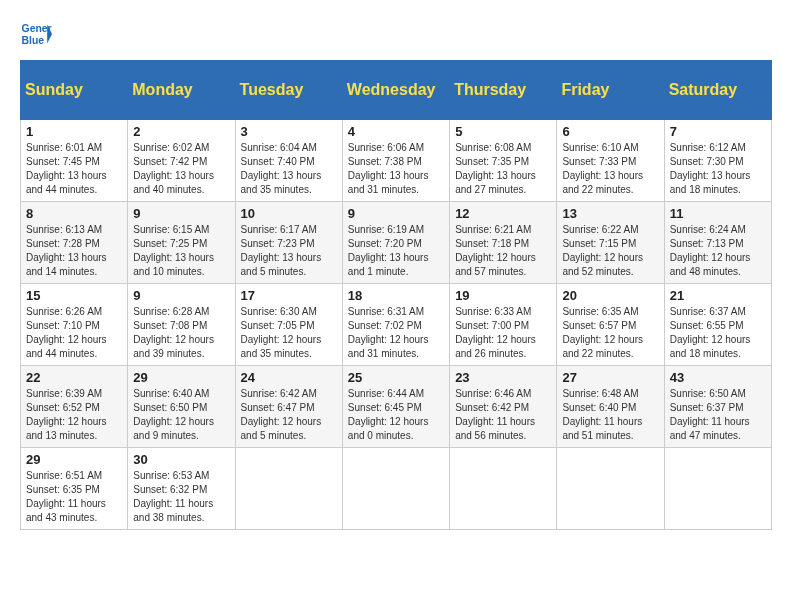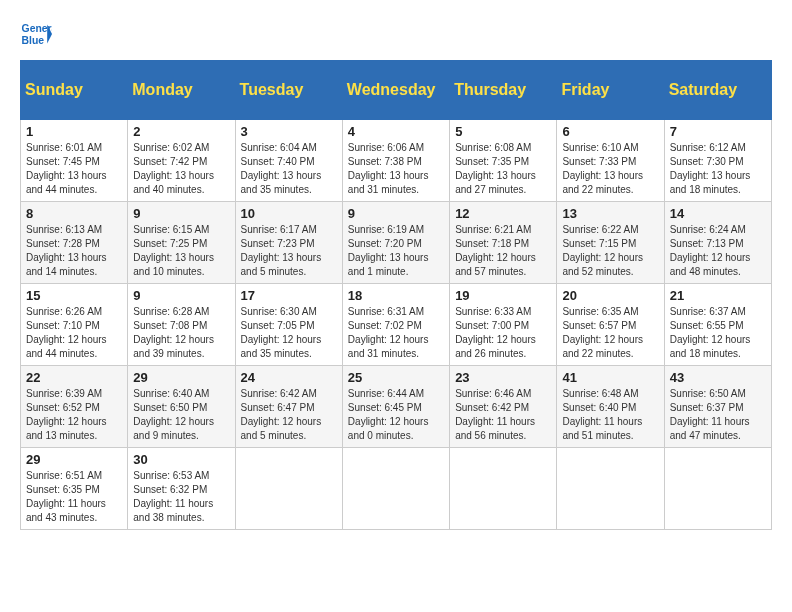--- a/index.html
+++ b/index.html
@@ -182,21 +182,21 @@
           </td>
           <td>
             <span class="day-num">12</span>
             <div class="day-detail">Sunrise: 6:21 AM<br>Sunset: 7:18 PM<br>Daylight: 12 hours<br>and 57 minutes.</div>
           </td>
           <td>
             <span class="day-num">13</span>
             <div class="day-detail">Sunrise: 6:22 AM<br>Sunset: 7:15 PM<br>Daylight: 12 hours<br>and 52 minutes.</div>
           </td>
           <td>
-            <span class="day-num">14</span>
+            <span class="day-num">11</span>
             <div class="day-detail">Sunrise: 6:24 AM<br>Sunset: 7:13 PM<br>Daylight: 12 hours<br>and 48 minutes.</div>
           </td>
         </tr>
         <tr>
           <td>
             <span class="day-num">15</span>
             <div class="day-detail">Sunrise: 6:26 AM<br>Sunset: 7:10 PM<br>Daylight: 12 hours<br>and 44 minutes.</div>
           </td>
           <td>
             <span class="day-num">9</span>
@@ -238,21 +238,21 @@
           </td>
           <td>
             <span class="day-num">25</span>
             <div class="day-detail">Sunrise: 6:44 AM<br>Sunset: 6:45 PM<br>Daylight: 12 hours<br>and 0 minutes.</div>
           </td>
           <td>
             <span class="day-num">23</span>
             <div class="day-detail">Sunrise: 6:46 AM<br>Sunset: 6:42 PM<br>Daylight: 11 hours<br>and 56 minutes.</div>
           </td>
           <td>
-            <span class="day-num">41</span>
+            <span class="day-num">27</span>
             <div class="day-detail">Sunrise: 6:48 AM<br>Sunset: 6:40 PM<br>Daylight: 11 hours<br>and 51 minutes.</div>
           </td>
           <td>
             <span class="day-num">43</span>
             <div class="day-detail">Sunrise: 6:50 AM<br>Sunset: 6:37 PM<br>Daylight: 11 hours<br>and 47 minutes.</div>
           </td>
         </tr>
         <tr class="last-row">
           <td>
             <span class="day-num">29</span>

